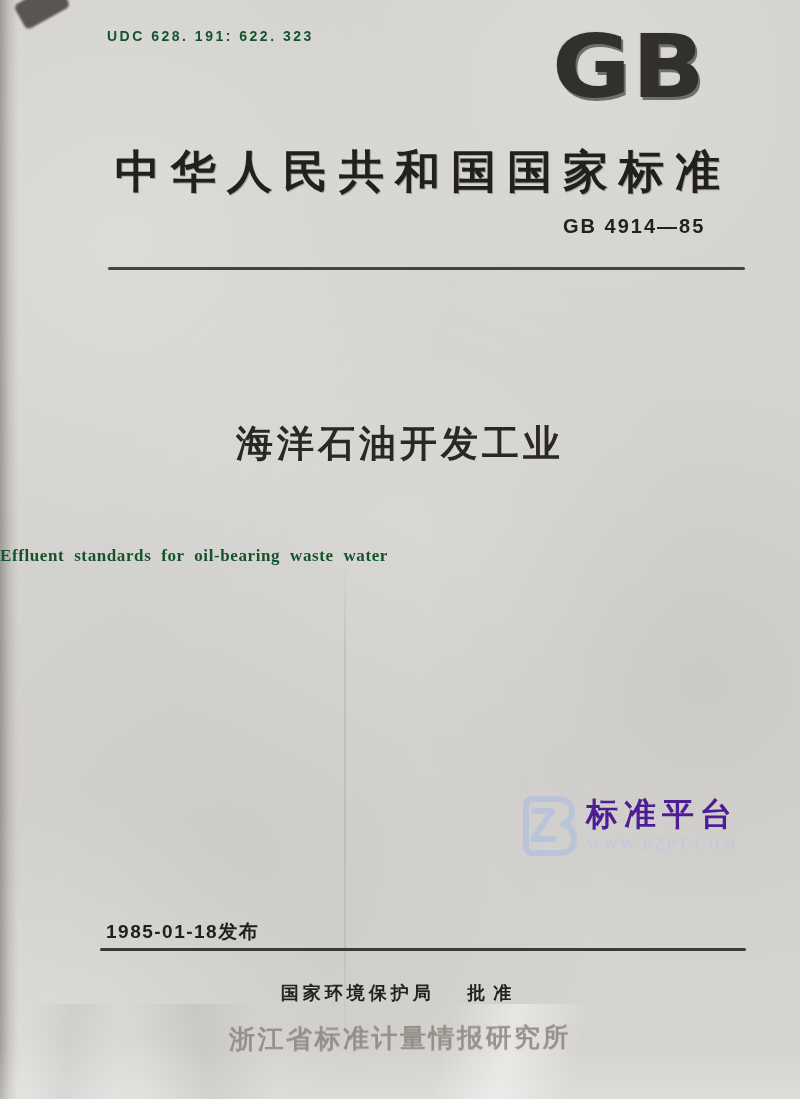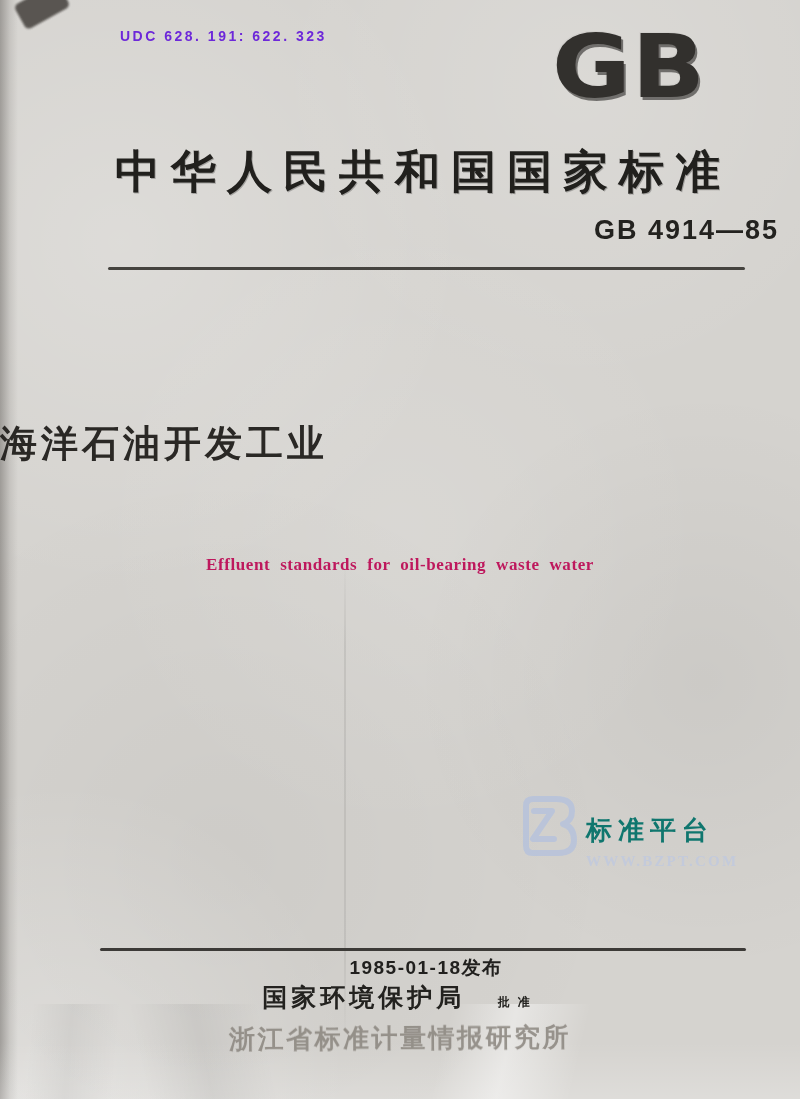--- a/index.html
+++ b/index.html
@@ -38,84 +38,83 @@
   }
   .wrinkles-bottom{
     position:absolute;left:0;right:0;bottom:0;height:95px;pointer-events:none;
     background:
       linear-gradient(103deg, transparent 55%, rgba(255,255,255,.45) 63%, transparent 72%),
       linear-gradient(78deg,  transparent 18%, rgba(0,0,0,.06) 26%, transparent 34%),
       linear-gradient(95deg,  transparent 4%,  rgba(0,0,0,.05) 9%,  transparent 15%),
       linear-gradient(to top, rgba(255,255,255,.22), transparent 60%);
   }
   .udc{
-    position:absolute;left:120px;top:28px;
-    font-weight:bold;font-size:14px;letter-spacing:2.5px;color:#6d28d9;
+    position:absolute;left:107px;top:28px;
+    font-weight:bold;font-size:14px;letter-spacing:2.5px;color:#14532d;
   }
   .gb-logo{
     position:absolute;left:552px;top:26px;
     font-family:"DejaVu Sans", sans-serif;
     font-weight:bold;font-size:96px;line-height:92px;letter-spacing:1px;
     color:#32302d;
     text-shadow:2px 3px 0 rgba(25,23,21,.55), -1px -1px 0 rgba(205,203,200,.65);
     transform:scaleY(.90);transform-origin:top left;
   }
   .heading{
     position:absolute;left:107px;top:134px;margin:8px;
     font-family:"Liberation Serif", serif;
     font-size:45px;font-weight:800;letter-spacing:11px;white-space:nowrap;
     color:#21201d;text-shadow:1px 1px 0 rgba(0,0,0,.25);
   }
   .std-no{
-    position:absolute;left:594px;top:215px;
-    font-weight:bold;font-size:27px;letter-spacing:2px;color:#23221f;
+    position:absolute;left:563px;top:215px;
+    font-weight:bold;font-size:20px;letter-spacing:2px;color:#23221f;
   }
   .rule{position:absolute;border-radius:2px;}
   .rule-top{left:108px;top:267px;width:637px;height:3px;background:#45433f;}
   .rule-bottom{left:100px;top:948px;width:646px;height:3px;background:#3c3a37;}
   .title-zh{
-    position:absolute;left:0;right:0;top:416px;text-align:left;
+    position:absolute;left:0;right:0;top:416px;text-align:center;
     font-family:"Liberation Serif", serif;
     font-size:37px;line-height:55px;font-weight:700;letter-spacing:4px;color:#2a2825;
   }
   .title-en{
-    position:absolute;left:0;right:0;top:543px;text-align:center;
+    position:absolute;left:0;right:0;top:543px;
     font-family:"Liberation Serif", serif;
     font-size:17px;line-height:26px;font-weight:bold;
-    letter-spacing:.6px;word-spacing:5px;color:#be185d;margin-top:9px;
+    letter-spacing:.6px;word-spacing:5px;color:#14532d;
   }
   .watermark{
     position:absolute;left:517px;top:793px;
     display:flex;align-items:flex-start;gap:5px;pointer-events:none;
   }
   .wm-logo{flex:0 0 auto;opacity:.85;}
   .wm-name{
-    font-size:26px;line-height:42px;font-weight:bold;letter-spacing:6px;color:#0f766e;
+    font-size:32px;line-height:42px;font-weight:bold;letter-spacing:6px;color:#4c1d95;
     font-family:"Liberation Serif", serif;
-    margin-top:17px;
   }
   .wm-url{
     font-size:15px;letter-spacing:2.2px;color:#c3cadb;margin-top:1px;
     font-family:"Liberation Serif", serif;font-weight:bold;
   }
   .date-row{
     position:absolute;left:106px;width:640px;top:919px;
-    display:flex;justify-content:center;
-    font-weight:bold;font-size:19px;letter-spacing:1.5px;color:#21201e;margin-top:36px;
+    display:flex;justify-content:flex-start;
+    font-weight:bold;font-size:19px;letter-spacing:1.5px;color:#21201e;
   }
   .approve-row{
     position:absolute;left:0;right:0;top:981px;text-align:center;color:#23221f;
   }
   .approver{
     font-family:"Liberation Serif", serif;
-    font-weight:bold;font-size:25px;letter-spacing:4px;
+    font-weight:bold;font-size:18px;letter-spacing:4px;
   }
   .approve-label{
     font-family:"Liberation Serif", serif;
-    font-weight:bold;font-size:12px;letter-spacing:8px;margin-left:28px;
+    font-weight:bold;font-size:18px;letter-spacing:8px;margin-left:28px;
   }
   .stamp{
     position:absolute;left:0;right:0;top:1021px;text-align:center;
     font-family:"Liberation Serif", serif;
     font-size:26px;font-weight:700;letter-spacing:2.5px;color:#8a857e;
     filter:blur(.6px);opacity:.85;transform:rotate(-.4deg);
   }
 </style>
 </head>
 <body>

